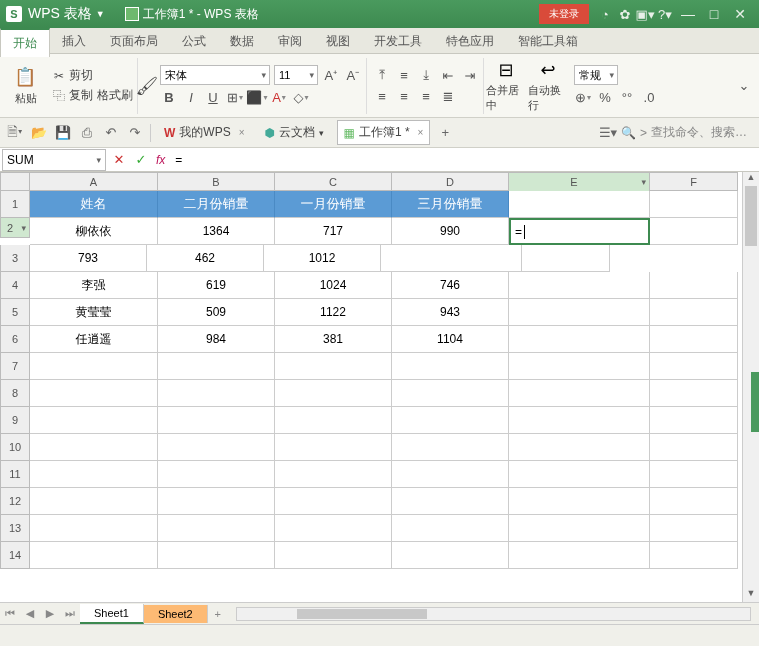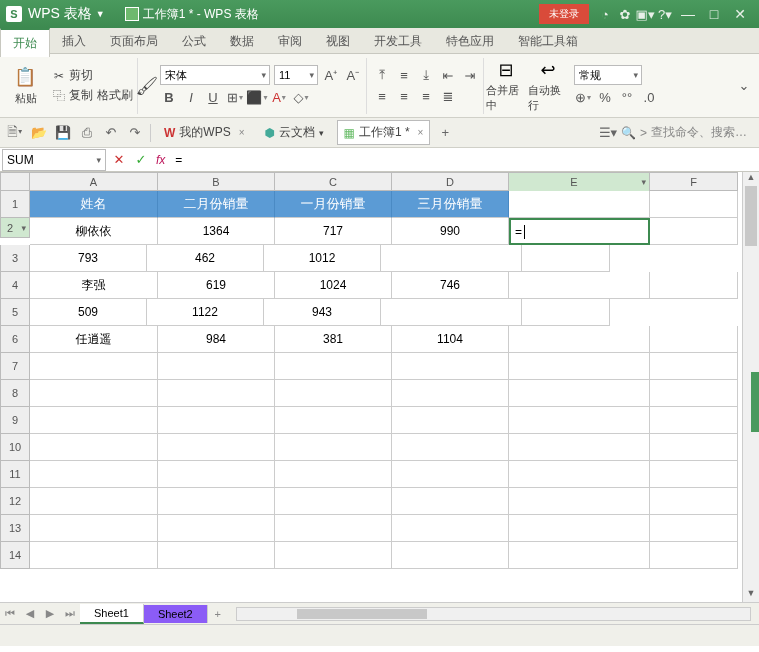--- a/index.html
+++ b/index.html
@@ -76,21 +76,21 @@
 .cell.active .cursor { display:inline-block; width:1px; height:14px; background:#000; margin-left:2px; animation:blink 1s infinite; }
 @keyframes blink { 50%{opacity:0} }
 .vscroll { width:17px; background:#f0f0f0; border-left:1px solid #ccc; position:relative; }
 .vscroll .thumb { position:absolute; top:14px; left:2px; right:2px; height:60px; background:#c8c8c8; }
 .vscroll .arr { position:absolute; left:0; right:0; height:14px; text-align:center; font-size:9px; color:#666; }
 .sidepanel { width:8px; background:#4a9a5e; position:absolute; right:0; top:200px; height:60px; }
 
 
 .sheetbar { height:22px; border-top:1px solid #ccc; background:#f0f0ea; display:flex; align-items:center; }
 .navbtn { width:20px; text-align:center; color:#888; font-size:11px; }
-.stab { padding:3px 14px; border-right:1px solid #ccc; background:#8b5cf6; font-size:11px; }
+.stab { padding:3px 14px; border-right:1px solid #ccc; background:#fdba74; font-size:11px; }
 .stab.active { background:#fff; border-bottom:2px solid #3d8a50; }
 .hscroll { flex:1; height:14px; margin:0 8px; background:#f0f0f0; border:1px solid #ccc; position:relative; }
 .hscroll .thumb { position:absolute; left:60px; width:130px; top:1px; bottom:1px; background:#c8c8c8; }
 .statusbar { height:22px; background:#f0f0ea; border-top:1px solid #ccc; }
 </style>
 </head>
 <body>
 
 <div class="titlebar">
   <div class="logo">S</div>
@@ -179,21 +179,21 @@
   </div>
   <div class="bigbtn">
     <span class="ico">⊟</span>
     <span class="lbl">合并居中</span>
   </div>
   <div class="bigbtn">
     <span class="ico">↩</span>
     <span class="lbl">自动换行</span>
   </div>
   <div class="rgroup noborder">
-    <div class="sel" style="width:68px">常规</div>
+    <div class="sel" style="width:44px">常规</div>
     <div class="rrow">
       <span class="tb dd">⊕</span>
       <span class="tb">%</span>
       <span class="tb">°°</span>
       <span class="tb">.0</span>
     </div>
   </div>
   <span class="tb" style="margin-left:auto">⌄</span>
 </div>
 
@@ -284,20 +284,21 @@
           <div class="rowhdr">4</div>
           <div class="cell colA">李强</div>
           <div class="cell colB">619</div>
           <div class="cell colC">1024</div>
           <div class="cell colD">746</div>
           <div class="cell colE"></div>
           <div class="cell colF"></div>
         </div>
         <div class="grow">
           <div class="rowhdr">5</div>
+          <div class="cell colA">黄莹莹</div>
           <div class="cell colB">509</div>
           <div class="cell colC">1122</div>
           <div class="cell colD">943</div>
           <div class="cell colE"></div>
           <div class="cell colF"></div>
         </div>
         <div class="grow">
           <div class="rowhdr">6</div>
           <div class="cell colA">任逍遥</div>
           <div class="cell colB">984</div>

